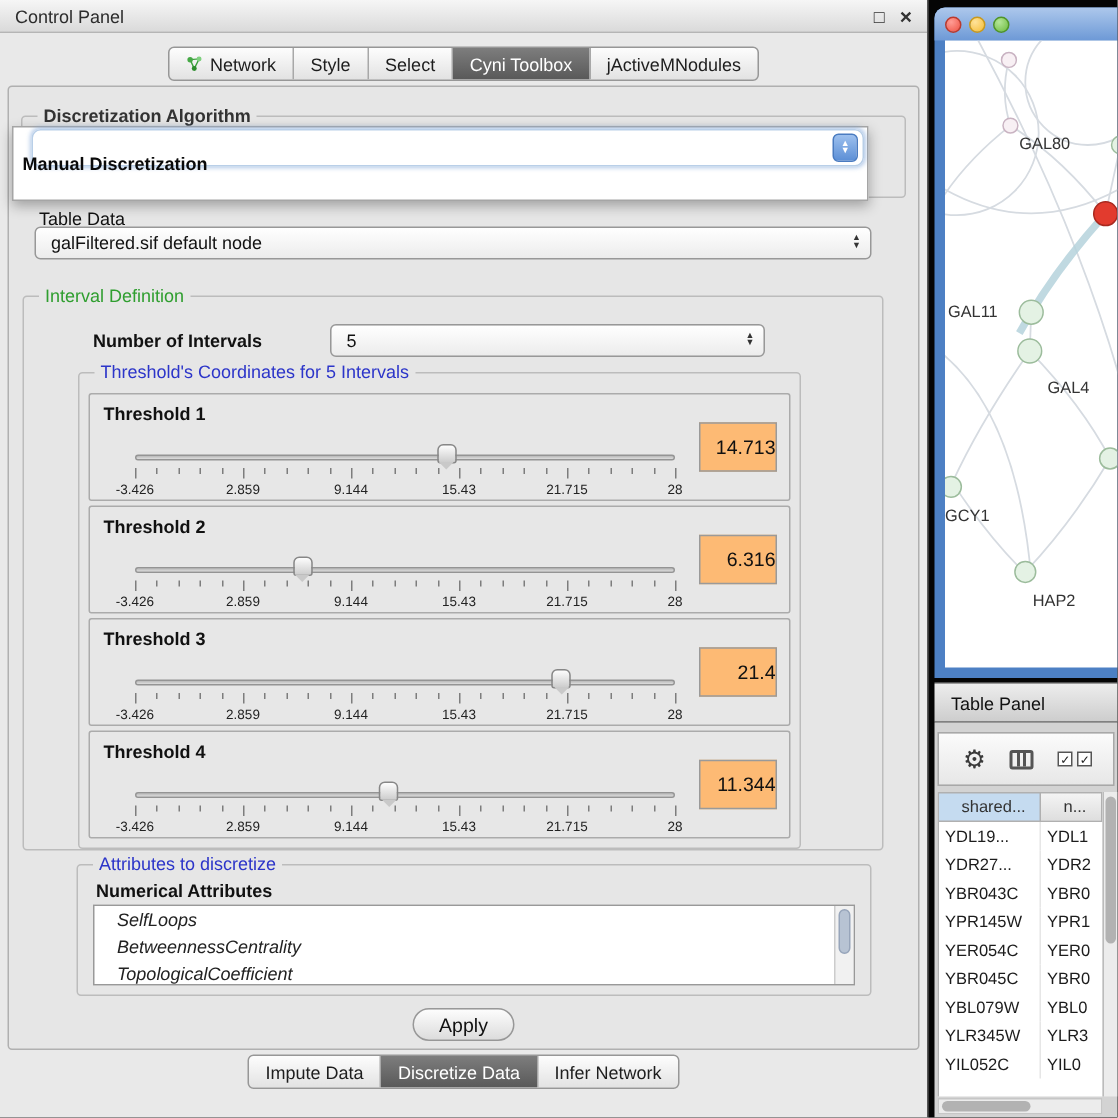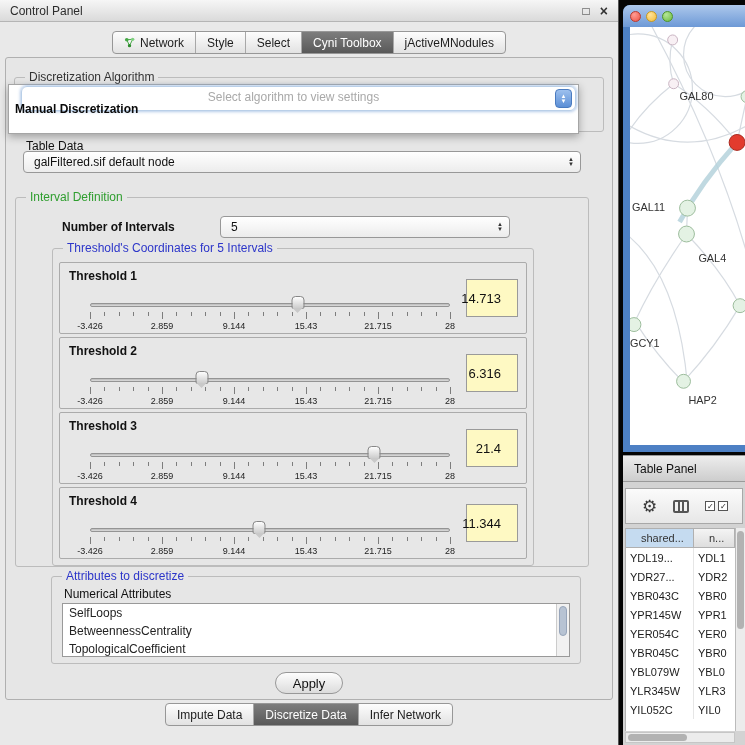--- a/index.html
+++ b/index.html
@@ -24,21 +24,21 @@
   .tab:last-child{border-right:none;justify-content:flex-end;}
   .tab.sel{background:linear-gradient(#7d7d7d,#595959);color:#fff;}
   .neticon{display:flex;align-items:center;}
 
   .cp-body{position:absolute;left:5px;top:57px;width:608px;height:643px;background:#e6e6e6;border:1px solid #b0b0b0;border-radius:3px;}
 
   .group{position:absolute;border:1px solid #bcbcbc;border-radius:3px;}
   .group-title{position:absolute;left:10px;top:-8px;background:#e6e6e6;padding:0 4px;font-size:12px;white-space:nowrap;}
   .group-title.green{color:var(--group-title-green);}
   .group-title.blue{color:var(--group-title-blue);}
-  .group-title.plain{color:#333;}
+  .group-title.plain{color:#333;font-weight:bold;}
 
   .algo-group{left:8px;right:8px;top:19px;height:55px;}
 
   .td-label{position:absolute;left:20px;top:81px;font-size:12px;color:#111;}
   .combo{position:absolute;display:flex;align-items:center;background:linear-gradient(#ffffff,#ececec);border:1px solid #989898;border-radius:4px;font-size:12px;color:#111;padding:0 24px 0 10px;}
   .combo .arrows{position:absolute;right:6px;top:50%;transform:translateY(-50%);display:flex;flex-direction:column;align-items:center;font-size:6px;line-height:5px;color:#333;}
   .td-combo{left:17px;top:93px;width:558px;height:22px;}
 
   .interval-group{left:9px;top:139px;width:574px;height:370px;}
   .ni-label{position:absolute;left:46px;top:22px;font-size:12px;font-weight:bold;color:#111;}
@@ -49,27 +49,27 @@
   .th-name{padding:6px 0 0 9px;font-weight:bold;font-size:12px;color:#111;}
   .slider{position:absolute;left:30px;right:76px;top:32px;height:38px;}
   .track{position:absolute;left:0;right:0;top:8px;height:4px;background:linear-gradient(#b9b9b9,#dddddd);border:1px solid #949494;border-radius:2px;}
   .thumb{position:absolute;top:1px;width:13px;height:13px;background:linear-gradient(#fdfdfd,#cdcdcd);border:1px solid #878787;border-radius:4px 4px 2px 2px;transform:translateX(-50%);z-index:2;}
   .thumb::after{content:"";position:absolute;left:50%;top:100%;transform:translateX(-50%);border:5px solid transparent;border-top:5px solid #c9c9c9;border-bottom:0;}
   .ticks{position:absolute;left:0;right:0;top:17px;height:8px;}
   .tick{position:absolute;top:0;width:1px;height:4px;background:#7d7d7d;}
   .tick.major{height:7px;}
   .ticklabels{position:absolute;left:0;right:0;top:26px;height:10px;font-size:9px;color:#222;}
   .ticklab{position:absolute;transform:translateX(-50%);white-space:nowrap;}
-  .th-field{position:absolute;right:8px;top:50%;transform:translateY(-50%);width:52px;height:38px;background:#fef9c3;border:1px solid #9a9a9a;display:flex;align-items:center;justify-content:flex-end;padding-right:16px;font-size:13px;color:#111;}
+  .th-field{position:absolute;right:8px;top:50%;transform:translateY(-50%);width:52px;height:33px;background:#fdba74;border:1px solid #9a9a9a;display:flex;align-items:center;justify-content:flex-end;padding-right:0;font-size:13px;color:#111;}
 
   .attr-group{left:45px;top:518px;width:530px;height:88px;}
-  .attr-title{position:absolute;left:12px;top:10px;font-size:12px;font-weight:normal;color:#111;}
+  .attr-title{position:absolute;left:12px;top:10px;font-size:12px;font-weight:bold;color:#111;}
   .attr-list{position:absolute;left:10px;right:10px;top:26px;height:54px;background:#fff;border:1px solid #999;overflow:hidden;}
   #attr-items{position:absolute;left:0;top:0;right:13px;}
-  .attr-item{font-size:12px;color:#222;height:18px;line-height:18px;padding-left:6px;white-space:nowrap;}
+  .attr-item{font-size:12px;color:#222;height:18px;line-height:18px;padding-left:15px;white-space:nowrap;font-style:italic;}
   .attr-scroll{position:absolute;right:0;top:0;bottom:0;width:13px;background:#f1f1f1;border-left:1px solid #ccc;}
   .attr-thumb{position:absolute;left:2px;right:2px;top:2px;height:30px;background:#b7c3d3;border:1px solid #97a5ba;border-radius:5px;}
 
   .apply-btn{position:absolute;left:50%;top:614px;transform:translateX(-50%);width:68px;height:22px;border:1px solid #989898;border-radius:11px;background:linear-gradient(#fdfdfd,#dcdcdc);display:flex;align-items:center;justify-content:center;font-size:13px;color:#111;}
 
   
   .algo-popup{position:absolute;left:8px;top:84px;width:571px;height:50px;background:#fff;border:1px solid #a5a5a5;box-shadow:0 3px 8px rgba(0,0,0,.3);z-index:20;}
   .popup-outline{position:absolute;left:12px;right:2px;top:1px;height:25px;border:1px solid #b9cfe8;border-radius:6px;box-shadow:0 0 3px 1px rgba(120,160,215,.55);}
   .popup-stepper{position:absolute;right:3px;top:2px;width:17px;height:19px;border-radius:4px;background:linear-gradient(#9dc0ee,#5c8fd6);border:1px solid #4a7bc0;color:#fff;display:flex;flex-direction:column;align-items:center;justify-content:center;font-size:6px;line-height:5px;}
   .popup-placeholder{position:absolute;left:0;right:0;top:5px;text-align:center;font-size:12px;color:#a9a9a9;}
@@ -396,21 +396,20 @@
       </div>
   </div>
 
   <div class="algo-popup">
     <div class="popup-outline">
       <span class="popup-stepper">
           <i>▲</i>
           <i>▼</i>
         </span>
     </div>
-    <div class="popup-placeholder">Select algorithm to view settings</div>
     <div id="algo-options">
         <div class="popup-opt bold">Manual Discretization</div>
       </div>
   </div>
 </div>
 
 <div class="right-region">
   <div class="network-window">
     <div class="nw-titlebar">
       <span class="light red"></span>

